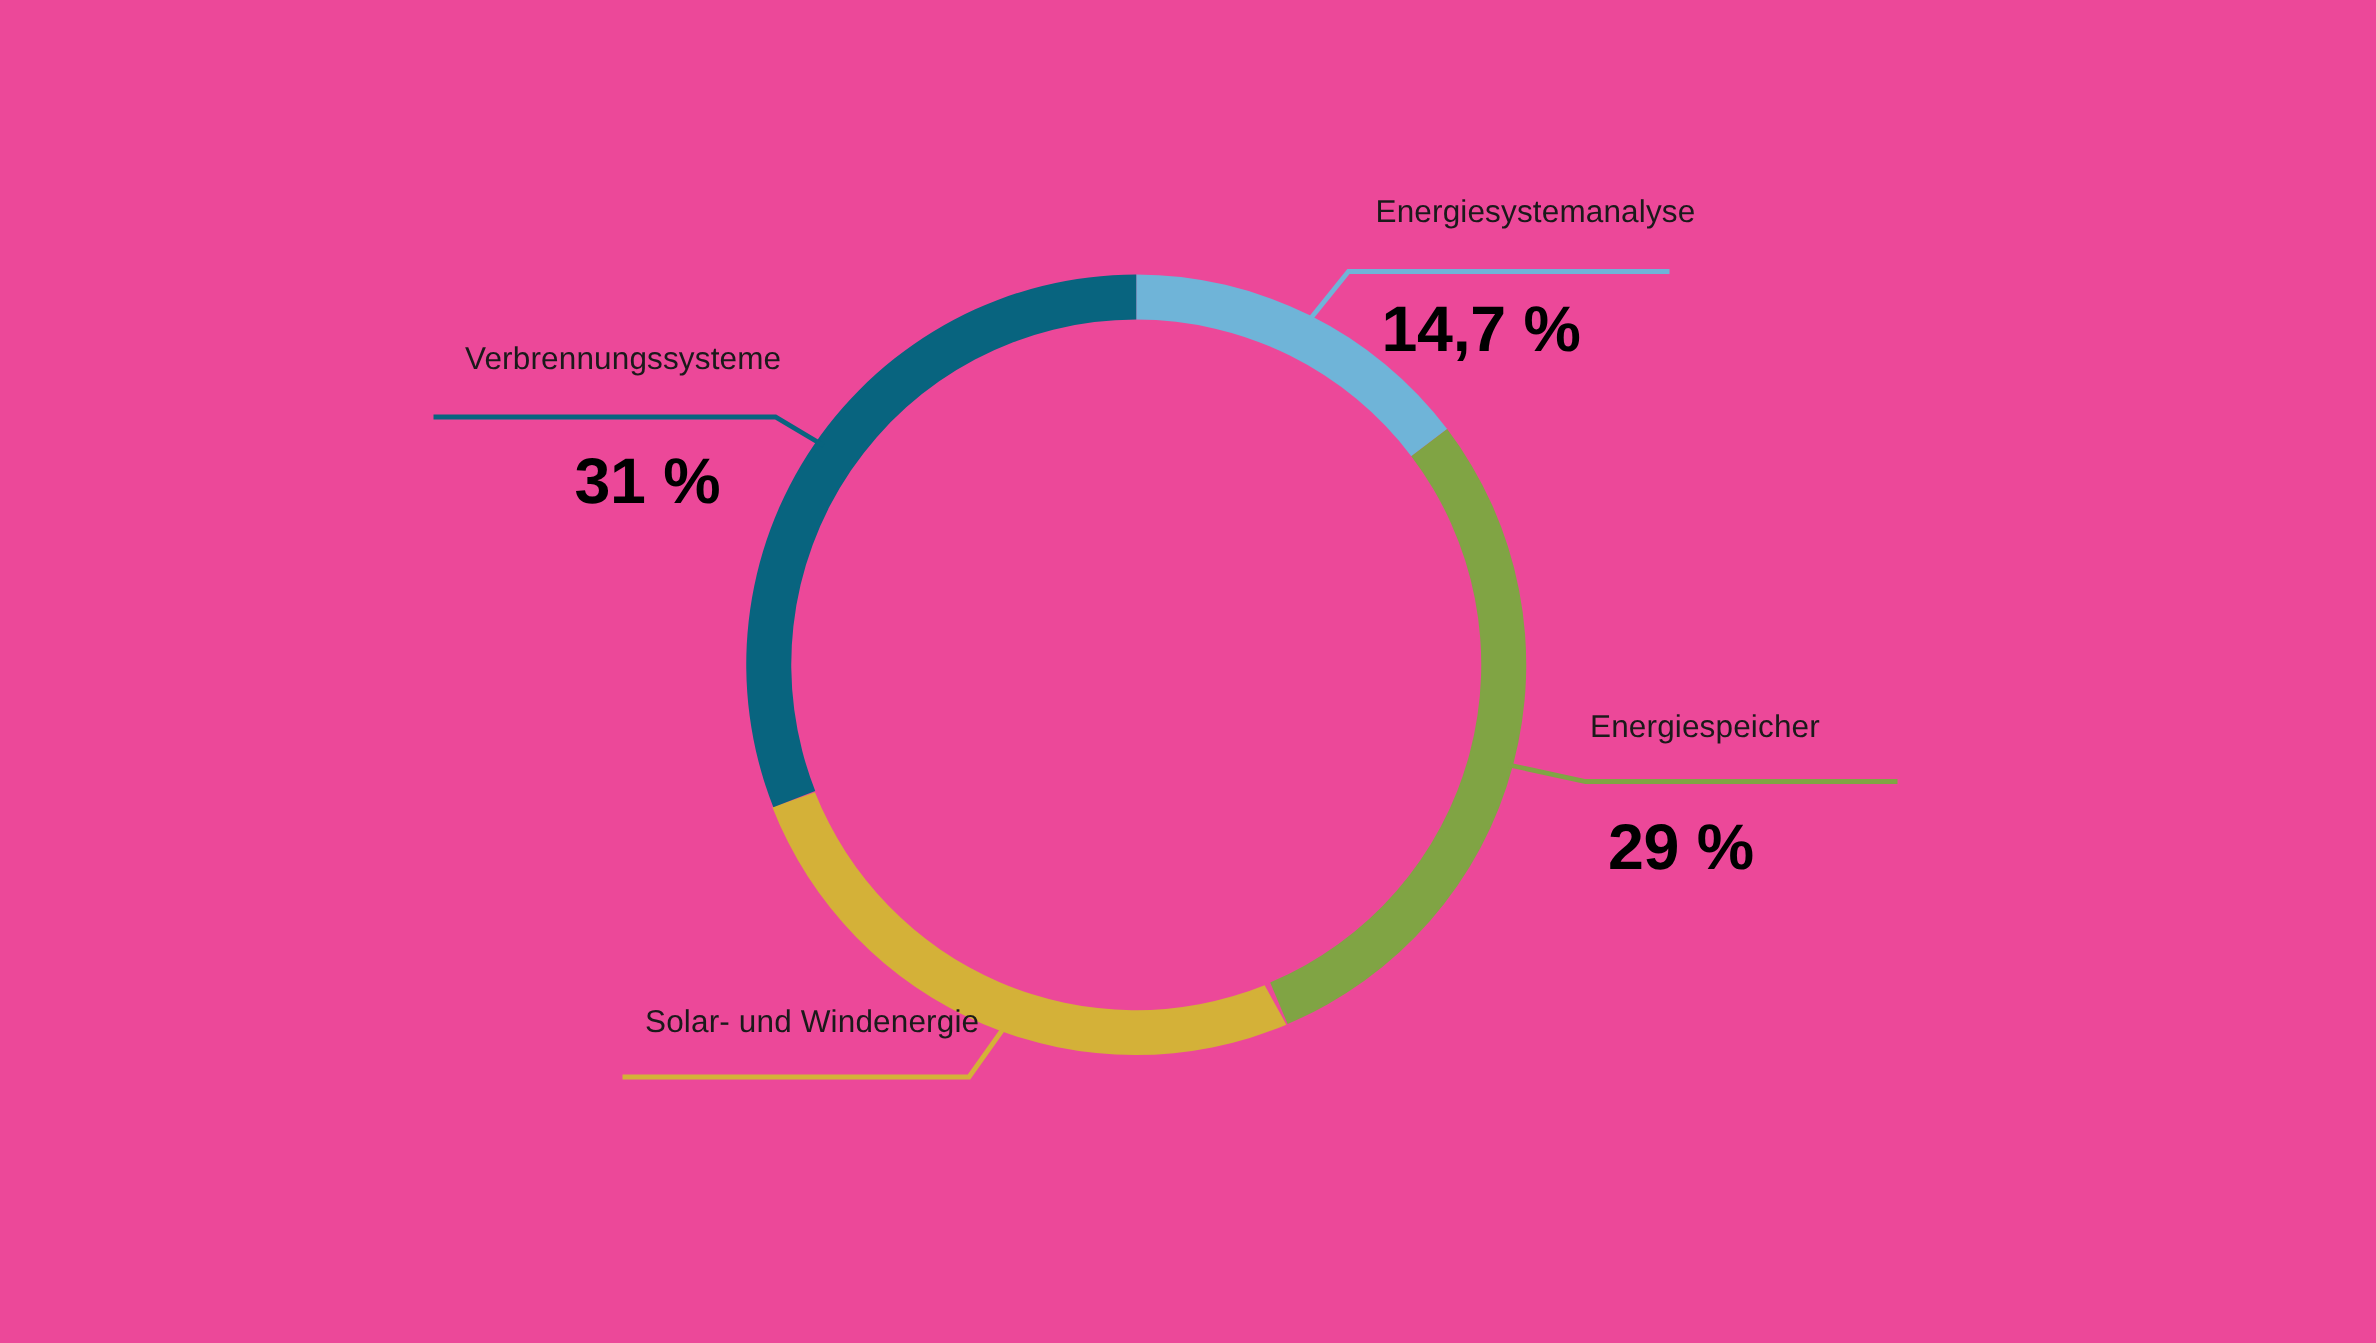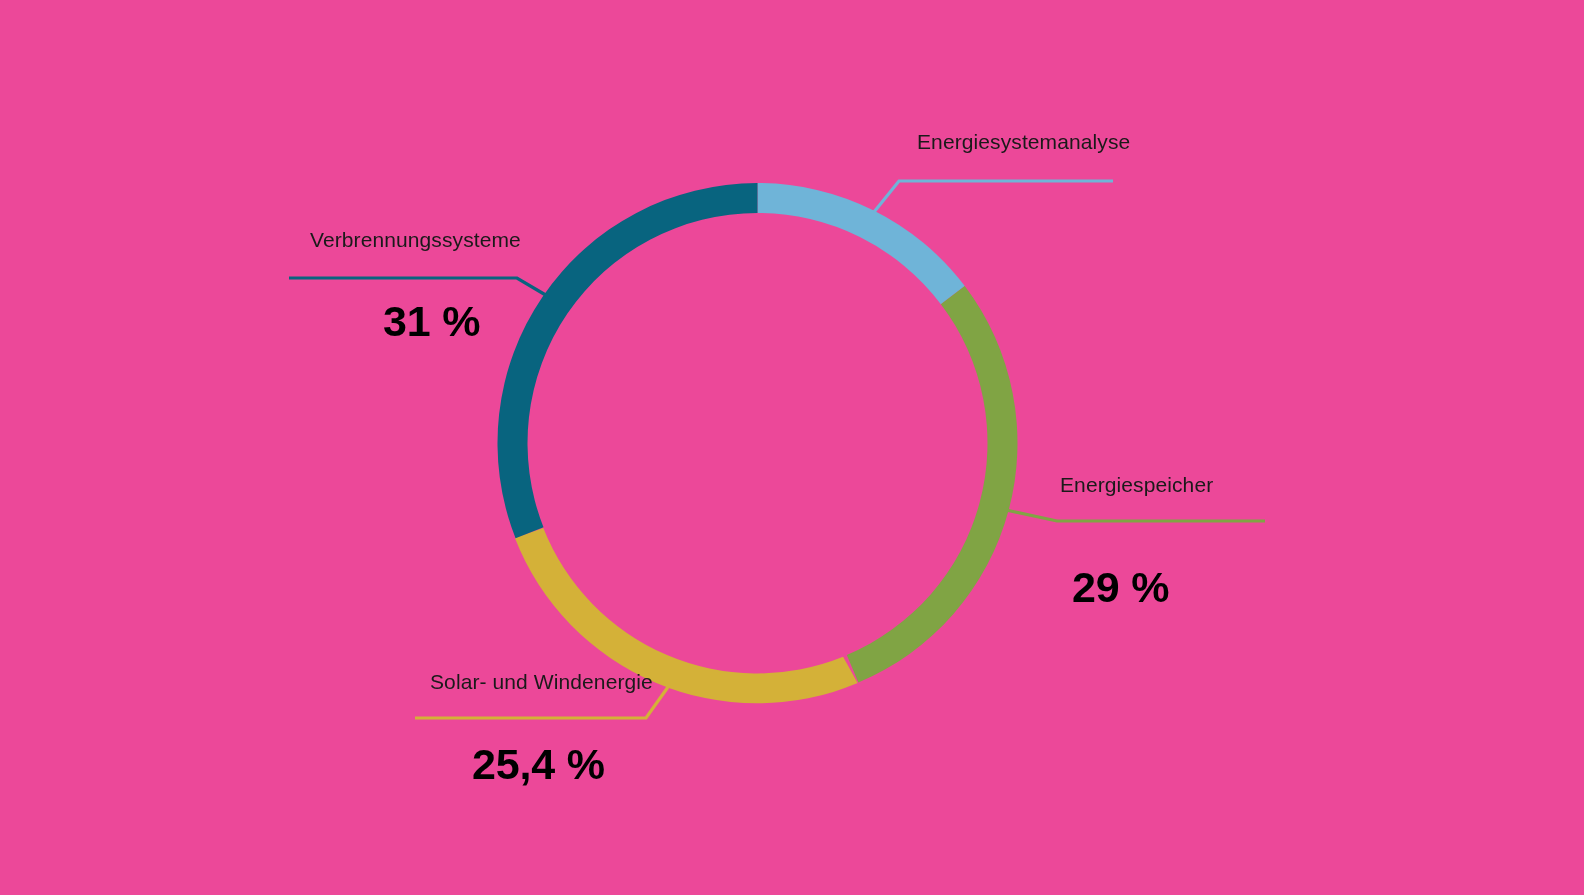--- a/index.html
+++ b/index.html
@@ -50,21 +50,21 @@
   
   #label-energiesystemanalyse { left: 917px; top: 130px; }
   #pct-energiesystemanalyse   { left: 921px; top: 196px; }
 
   
   #label-verbrennungssysteme { left: 310px; top: 228px; }
   #pct-verbrennungssysteme   { left: 383px; top: 297px; }
 
   
   #label-energiespeicher { left: 1060px; top: 473px; }
-  #pct-energiespeicher   { left: 1072px; top: 563px; }
+  #pct-energiespeicher   { left: 1072px; top: 541px; }
 
   
   #label-solar-windenergie { left: 409px; top: 670px; margin-left: 21px; }
   #pct-solar-windenergie   { left: 472px; top: 740px; }
 </style>
 </head>
 <body>
 
 <div id="chart-stage">
 
@@ -86,23 +86,23 @@
 
     <polyline points="289,278 517,278 549,297" fill="none" stroke="#08647F" stroke-width="3.2" stroke-linecap="butt" stroke-linejoin="miter"></polyline>
 
     <polyline points="1006,510 1057,521 1265,521" fill="none" stroke="#80A444" stroke-width="3.2" stroke-linecap="butt" stroke-linejoin="miter"></polyline>
 
     <polyline points="668,687 646,718 415,718" fill="none" stroke="#D4B138" stroke-width="3.2" stroke-linecap="butt" stroke-linejoin="miter"></polyline>
 
   </svg>
 
   <div class="cat-label" id="label-energiesystemanalyse">Energiesystemanalyse</div>
+  <div class="pct-label" id="pct-energiesystemanalyse">14,7 %</div>
 
   <div class="cat-label" id="label-verbrennungssysteme">Verbrennungssysteme</div>
   <div class="pct-label" id="pct-verbrennungssysteme">31 %</div>
 
   <div class="cat-label" id="label-energiespeicher">Energiespeicher</div>
   <div class="pct-label" id="pct-energiespeicher">29 %</div>
 
   <div class="cat-label" id="label-solar-windenergie">Solar- und Windenergie</div>
-  <div class="pct-label" id="pct-solar-windenergie">25,4 %</div>
 
 </div>
 
 </body></html>

